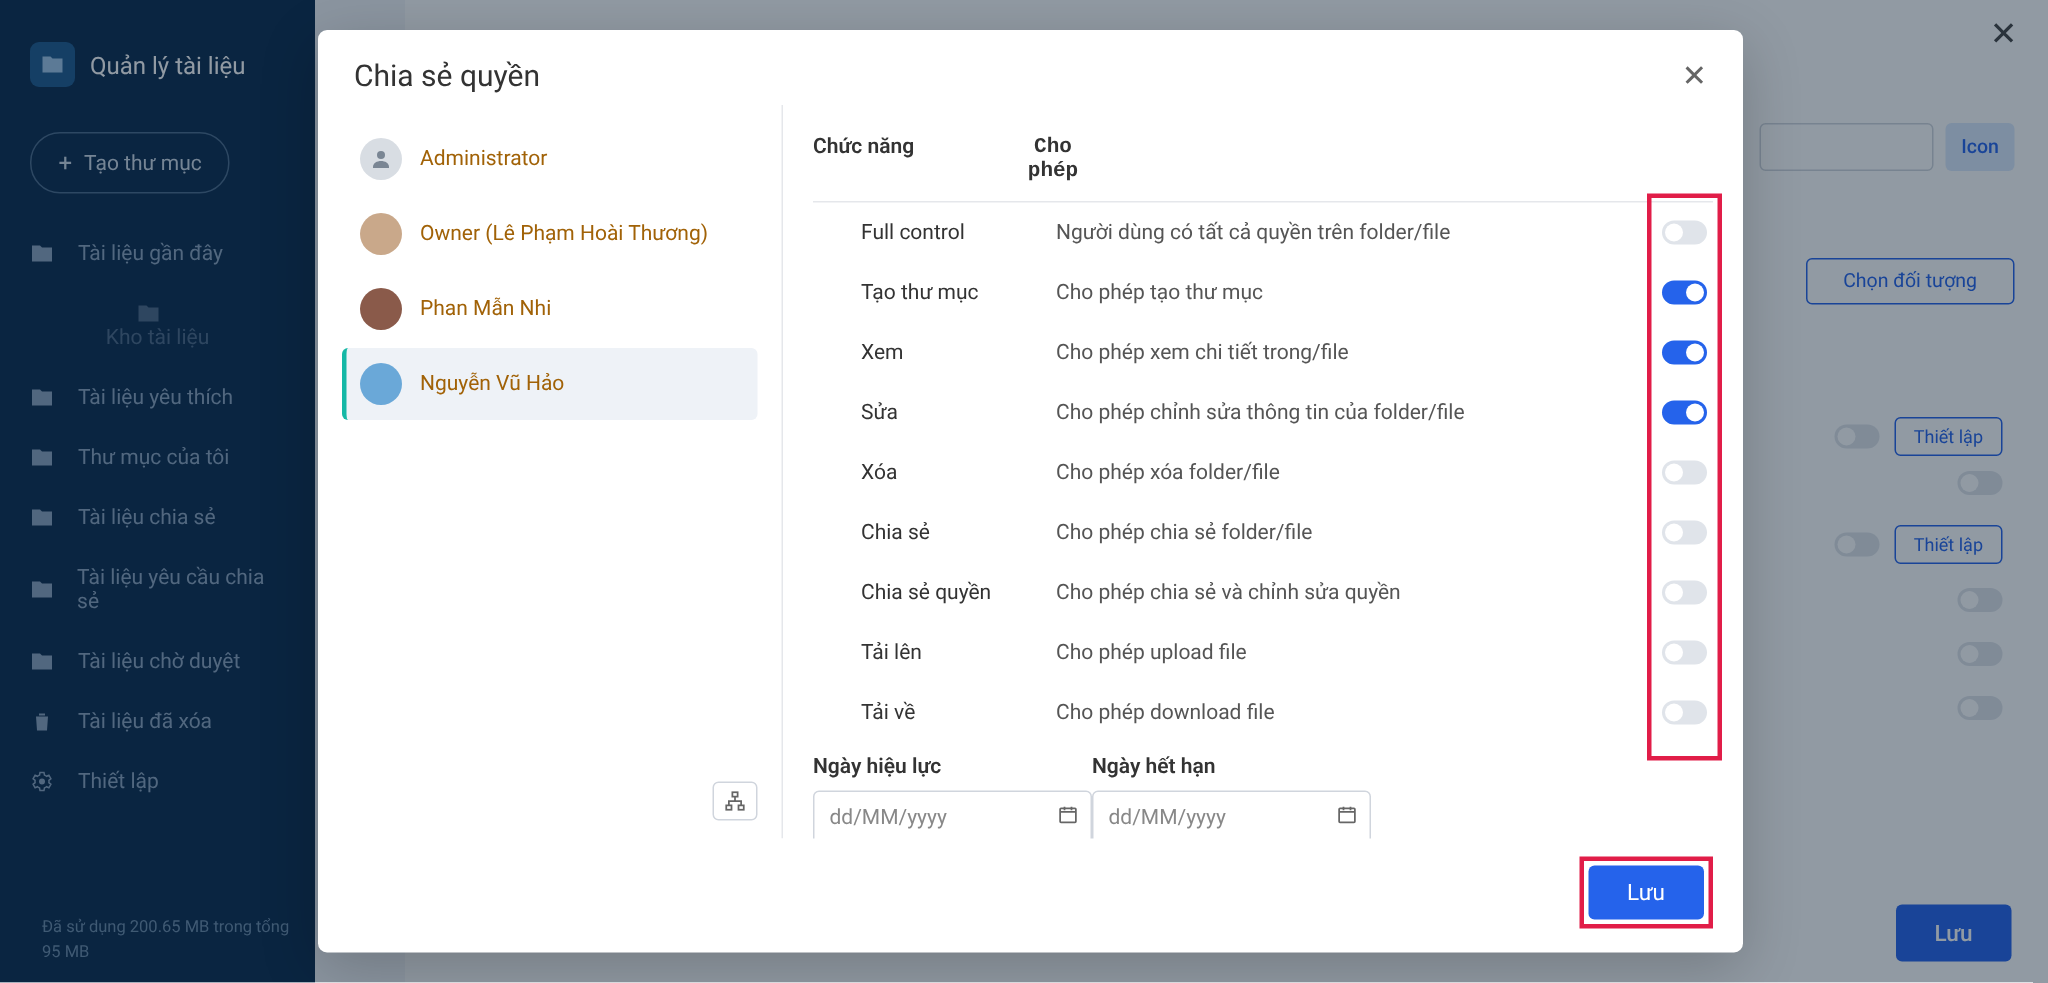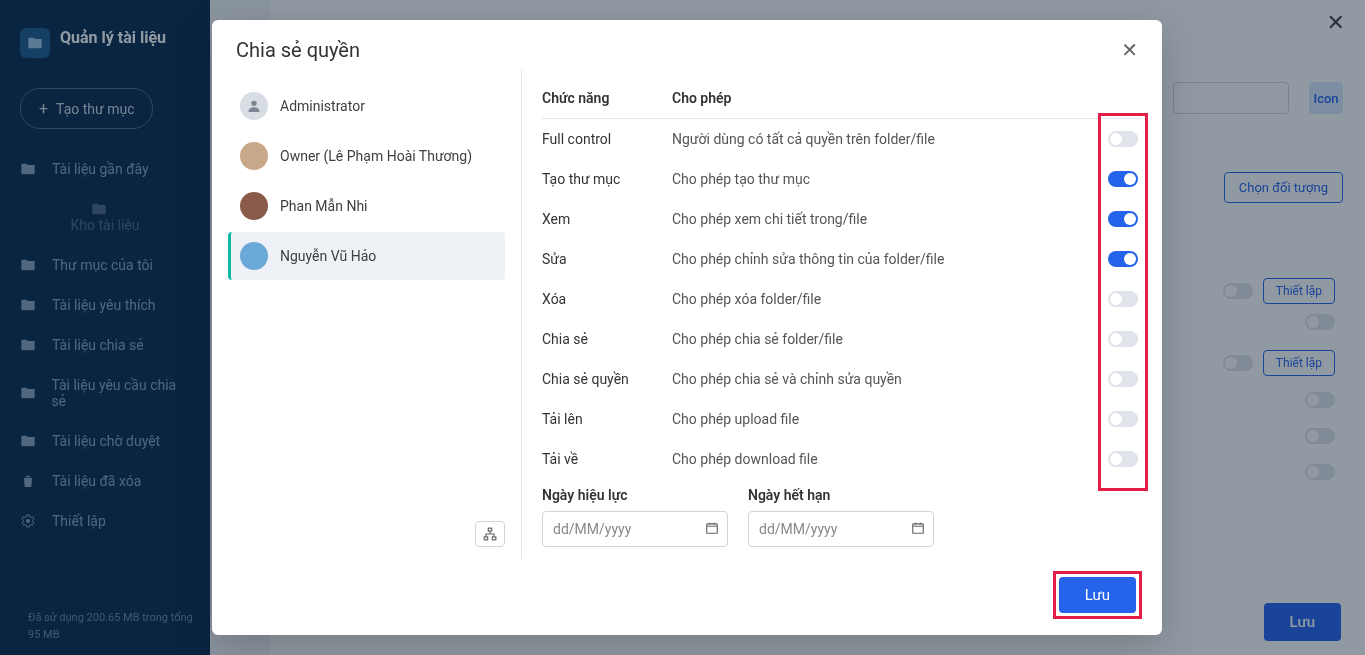--- a/index.html
+++ b/index.html
@@ -1,71 +1,71 @@
 <!DOCTYPE html>
 <html><head>
   <meta charset="utf-8">
   <style>
     * { margin: 0; padding: 0; box-sizing: border-box; font-family: -apple-system, BlinkMacSystemFont, 'Segoe UI', Roboto, Arial, sans-serif; }
     body { width: 1365px; height: 655px; overflow: hidden; position: relative; background: #f5f6fa; }
     
     
     .sidebar { position: absolute; left: 0; top: 0; width: 210px; height: 100%; background: #0a2a4d; color: #8ba3bd; padding-top: 20px; }
-    .sidebar-header { display: flex; align-items: flex-start; padding: 8px 20px 20px; color: #fff; font-size: 16px; font-weight: 700; }
+    .sidebar-header { display: flex; align-items: center; padding: 8px 20px 20px; color: #fff; font-size: 16px; font-weight: 400; }
     .sidebar-header .logo { width: 30px; height: 30px; background: #1e5a8e; border-radius: 6px; margin-right: 10px; display: flex; align-items: center; justify-content: center; }
     .create-btn { margin: 10px 20px 20px; padding: 10px 18px; border: 1px solid #4a6a8a; border-radius: 20px; color: #cdd9e5; font-size: 14px; display: inline-flex; align-items: center; background: transparent; cursor: pointer; }
     .create-btn .plus { margin-right: 8px; font-size: 16px; }
     .nav-item { display: flex; align-items: center; padding: 12px 20px; font-size: 14px; cursor: pointer; color: #8ba3bd; }
     .nav-item.dim { opacity: 0.5; flex-direction: column; }
     .nav-item .nav-icon { width: 20px; height: 16px; margin-right: 12px; display: inline-flex; }
     .storage-info { position: absolute; bottom: 12px; left: 28px; right: 12px; font-size: 11px; color: #6b8aa8; line-height: 1.5; }
 
     
     .bg-panel { position: absolute; left: 270px; top: 0; right: 0; bottom: 0; background: #fff; }
     .bg-close { position: absolute; top: 10px; right: 20px; font-size: 22px; color: #444; cursor: pointer; }
     .bg-input { position: absolute; top: 82px; right: 76px; width: 116px; height: 32px; border: 1px solid #d0d5dd; border-radius: 4px; }
-    .bg-icon-btn { position: absolute; top: 82px; right: 22px; width: 34px; height: 32px; background: #dbeafe; color: #2563eb; border-radius: 4px; display: flex; align-items: center; justify-content: center; font-size: 13px; font-weight: 500; }
-    .bg-select-btn { position: absolute; top: 172px; right: 22px; padding: 7px 14px; border: 1px solid #2563eb; color: #2563eb; border-radius: 4px; font-size: 13px; background: #fff; }
+    .bg-icon-btn { position: absolute; top: 82px; right: 22px; width: 46px; height: 32px; background: #dbeafe; color: #2563eb; border-radius: 4px; display: flex; align-items: center; justify-content: center; font-size: 13px; font-weight: 500; }
+    .bg-select-btn { position: absolute; top: 172px; right: 22px; padding: 7px 24px; border: 1px solid #2563eb; color: #2563eb; border-radius: 4px; font-size: 13px; background: #fff; }
     .bg-setup-btn { padding: 5px 12px; border: 1px solid #2563eb; color: #2563eb; border-radius: 4px; font-size: 12px; background: #fff; }
     .bg-toggle-row { position: absolute; right: 30px; display: flex; align-items: center; gap: 10px; }
     .bg-save { position: absolute; bottom: 14px; right: 24px; padding: 10px 26px; background: #2563eb; color: #fff; border: none; border-radius: 4px; font-size: 15px; font-weight: 500; }
 
     
     .overlay { position: absolute; left: 0; top: 0; width: 100%; height: 100%; background: rgba(10, 30, 50, 0.45); }
 
     
     .modal { position: absolute; left: 212px; top: 20px; width: 950px; height: 615px; background: #fff; border-radius: 6px; box-shadow: 0 10px 40px rgba(0,0,0,0.2); display: flex; flex-direction: column; }
     .modal-header { padding: 18px 24px 8px; display: flex; justify-content: space-between; align-items: center; }
     .modal-title { font-size: 20px; font-weight: 400; color: #333; }
     .modal-close { font-size: 20px; color: #666; cursor: pointer; background: none; border: none; }
     .modal-body { flex: 1; display: flex; overflow: hidden; }
     .modal-left { width: 310px; border-right: 1px solid #e5e7eb; padding: 12px 16px; position: relative; }
-    .user-item { display: flex; align-items: center; padding: 10px 12px; border-radius: 4px; cursor: pointer; margin-bottom: 2px; font-size: 14px; color: #404040; }
+    .user-item { display: flex; align-items: center; padding: 10px 12px; border-radius: 4px; cursor: pointer; margin-bottom: 2px; font-size: 14px; color: #a16207; }
     .user-item.selected { background: #eef2f7; border-left: 3px solid #14b8a6; padding-left: 9px; }
     .user-avatar { width: 28px; height: 28px; border-radius: 50%; margin-right: 12px; background: #ccc; display: flex; align-items: center; justify-content: center; font-size: 13px; color: #fff; overflow: hidden; }
     .tree-icon { position: absolute; bottom: 12px; right: 16px; width: 30px; height: 26px; border: 1px solid #d0d5dd; border-radius: 4px; display: flex; align-items: center; justify-content: center; color: #666; cursor: pointer; }
     
     .modal-right { flex: 1; padding: 12px 20px 0; display: flex; flex-direction: column; }
     .perm-header { display: flex; padding: 8px 0 12px; border-bottom: 1px solid #e5e7eb; font-size: 14px; font-weight: 600; color: #333; }
     .col-func { width: 130px; }
     .col-desc { flex: 1; }
-    .col-allow { width: 60px; text-align: left; }
-    .perm-row { display: flex; align-items: flex-start; padding: 12px 0; font-size: 14px; color: #333; }
+    .col-allow { width: 60px; text-align: center; font-family: Liberation Mono, monospace; }
+    .perm-row { display: flex; align-items: flex-start; padding: 12px 0; font-size: 14px; color: #333; margin-left: 32px; }
     .perm-row .col-desc { color: #555; }
     .toggle { width: 30px; height: 16px; border-radius: 10px; position: relative; cursor: pointer; }
     .toggle.off { background: #e0e4ea; }
     .toggle.on { background: #2563eb; }
     .toggle .knob { position: absolute; width: 12px; height: 12px; border-radius: 50%; background: #fff; top: 2px; }
     .toggle.off .knob { left: 2px; }
     .toggle.on .knob { right: 2px; }
     .toggle-col { width: 60px; display: flex; justify-content: flex-end; padding-right: 4px; }
     .toggles-wrap { position: relative; }
     .toggles-redbox { position: absolute; top: -6px; right: -6px; width: 50px; height: 378px; border: 3px solid #e11d48; pointer-events: none; }
     
-    .date-section { display: flex; gap: 20px; margin-top: 8px; }
+    .date-section { display: flex; margin-top: 8px; }
     .date-field { flex: 0 0 186px; }
     .date-label { font-size: 14px; font-weight: 600; color: #333; margin-bottom: 8px; display: block; }
     .date-input { width: 100%; height: 36px; border: 1px solid #d0d5dd; border-radius: 4px; padding: 0 32px 0 10px; font-size: 14px; color: #888; position: relative; display: flex; align-items: center; }
     .date-cal-icon { position: absolute; right: 8px; color: #666; }
 
     .modal-footer { padding: 12px 20px 16px; display: flex; justify-content: flex-end; }
     .save-btn { padding: 9px 26px; background: #2563eb; color: #fff; border: none; border-radius: 4px; font-size: 15px; cursor: pointer; }
     .save-redbox { border: 3px solid #e11d48; padding: 3px; display: inline-block; }
   </style>
 </head>
@@ -99,29 +99,29 @@
         </svg>
       </span>
       <span>Kho tài liệu</span>
     </div>
   <div class="nav-item">
       <span class="nav-icon">
         <svg viewBox="0 0 24 24" fill="currentColor">
           <path d="M10 4H2v16h20V6H12l-2-2z"></path>
         </svg>
       </span>
+      <span>Tài liệu yêu thích</span>
+    </div>
+  <div class="nav-item">
+      <span class="nav-icon">
+        <svg viewBox="0 0 24 24" fill="currentColor">
+          <path d="M10 4H2v16h20V6H12l-2-2z"></path>
+        </svg>
+      </span>
       <span>Thư mục của tôi</span>
-    </div>
-  <div class="nav-item">
-      <span class="nav-icon">
-        <svg viewBox="0 0 24 24" fill="currentColor">
-          <path d="M10 4H2v16h20V6H12l-2-2z"></path>
-        </svg>
-      </span>
-      <span>Tài liệu yêu thích</span>
     </div>
   <div class="nav-item">
       <span class="nav-icon">
         <svg viewBox="0 0 24 24" fill="currentColor">
           <path d="M10 4H2v16h20V6H12l-2-2z"></path>
         </svg>
       </span>
       <span>Tài liệu chia sẻ</span>
     </div>
   <div class="nav-item">

